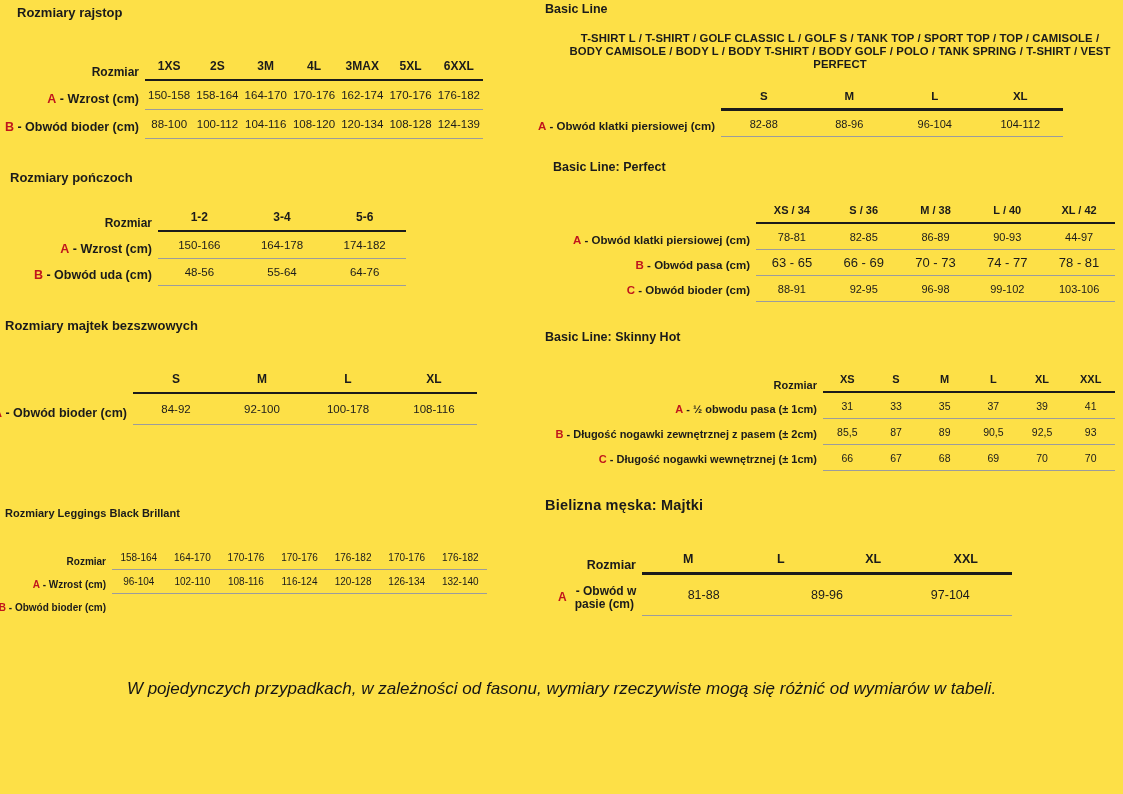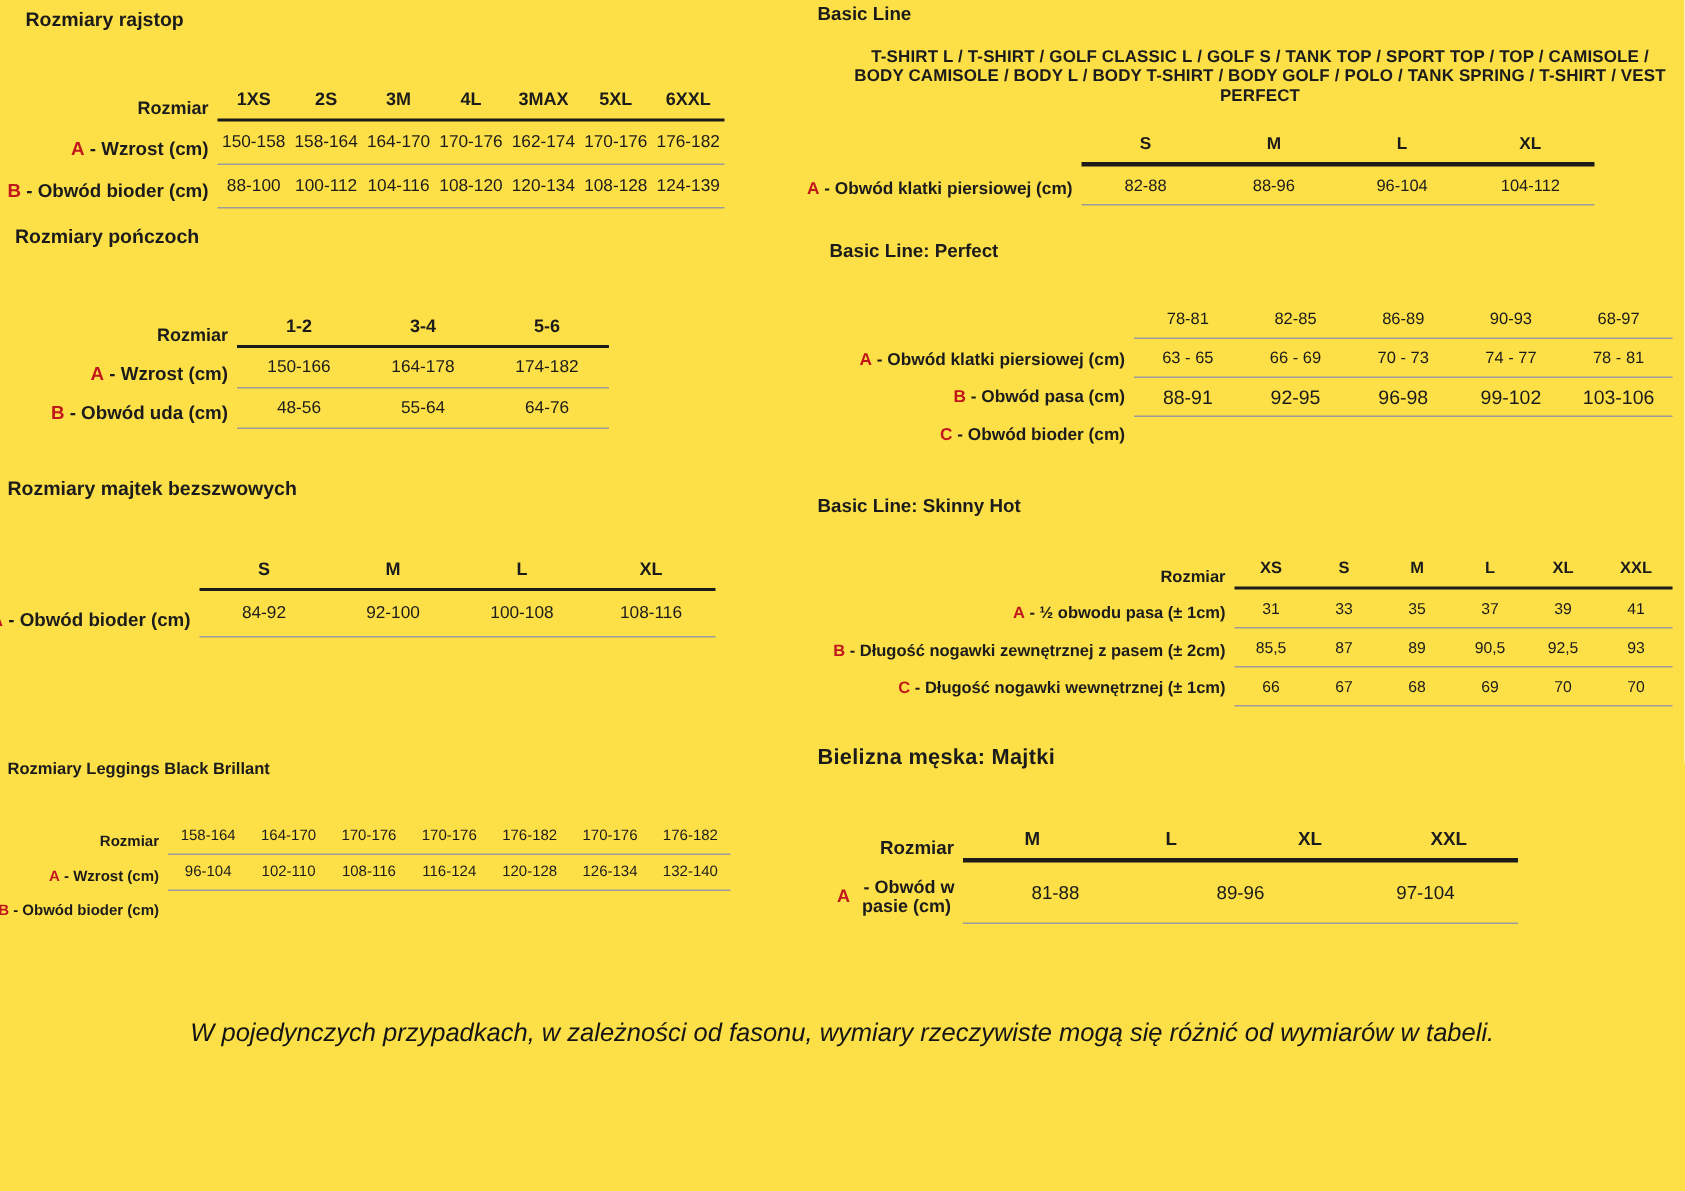--- a/index.html
+++ b/index.html
@@ -85,21 +85,21 @@
           <div class="cell val">100-112</div>
           <div class="cell val">104-116</div>
           <div class="cell val">108-120</div>
           <div class="cell val">120-134</div>
           <div class="cell val">108-128</div>
           <div class="cell val">124-139</div>
         </div>
       </div>
     </div>
 
-  <div class="title" style="left:10px;top:150px">Rozmiary pończoch</div>
+  <div class="title" style="left:10px;top:170px">Rozmiary pończoch</div>
   <div class="sizetable t-ponczochy" style="left:44px;top:206px;width:362px;--label-w:114px;--head-h:24px;--row-h:26px">
       <div class="lab-col">
         <div class="cell h-label">Rozmiar</div>
         <div class="cell r-label"><span class="pfx">A</span>&nbsp;-&nbsp;Wzrost (cm)</div>
         <div class="cell r-label"><span class="pfx">B</span>&nbsp;-&nbsp;Obwód uda (cm)</div>
       </div>
       <div class="data-col">
         <div class="drow head">
           <div class="cell col-h">1-2</div>
           <div class="cell col-h">3-4</div>
@@ -127,21 +127,21 @@
       <div class="data-col">
         <div class="drow head">
           <div class="cell col-h">S</div>
           <div class="cell col-h">M</div>
           <div class="cell col-h">L</div>
           <div class="cell col-h">XL</div>
         </div>
         <div class="drow body">
           <div class="cell val">84-92</div>
           <div class="cell val">92-100</div>
-          <div class="cell val">100-108</div>
+          <div class="cell val">100-178</div>
           <div class="cell val">108-116</div>
         </div>
       </div>
     </div>
 
   <div class="title small" style="left:5px;top:507px">Rozmiary Leggings Black Brillant</div>
   <div class="sizetable t-leggings" style="left:20px;top:546px;width:467px;--label-w:92px;--head-h:21px;--row-h:23px">
       <div class="lab-col">
         <div class="cell h-label">Rozmiar</div>
         <div class="cell r-label"><span class="pfx">A</span>&nbsp;-&nbsp;Wzrost (cm)</div>
@@ -194,26 +194,33 @@
 
   <div class="title mid" style="left:553px;top:160px">Basic Line: Perfect</div>
   <div class="sizetable t-perfect" style="left:575px;top:200px;width:540px;--label-w:181px;--head-h:22px;--row-h:25px">
       <div class="lab-col">
         <div class="cell h-label"></div>
         <div class="cell r-label"><span class="pfx">A</span>&nbsp;-&nbsp;Obwód klatki piersiowej (cm)</div>
         <div class="cell r-label"><span class="pfx">B</span>&nbsp;-&nbsp;Obwód pasa (cm)</div>
         <div class="cell r-label"><span class="pfx">C</span>&nbsp;-&nbsp;Obwód bioder (cm)</div>
       </div>
       <div class="data-col">
+        <div class="drow head">
+          <div class="cell col-h">XS / 34</div>
+          <div class="cell col-h">S / 36</div>
+          <div class="cell col-h">M / 38</div>
+          <div class="cell col-h">L / 40</div>
+          <div class="cell col-h">XL / 42</div>
+        </div>
         <div class="drow body">
           <div class="cell val">78-81</div>
           <div class="cell val">82-85</div>
           <div class="cell val">86-89</div>
           <div class="cell val">90-93</div>
-          <div class="cell val">68-97</div>
+          <div class="cell val">44-97</div>
         </div>
         <div class="drow body">
           <div class="cell val">63 - 65</div>
           <div class="cell val">66 - 69</div>
           <div class="cell val">70 - 73</div>
           <div class="cell val">74 - 77</div>
           <div class="cell val">78 - 81</div>
         </div>
         <div class="drow body">
           <div class="cell val">88-91</div>

